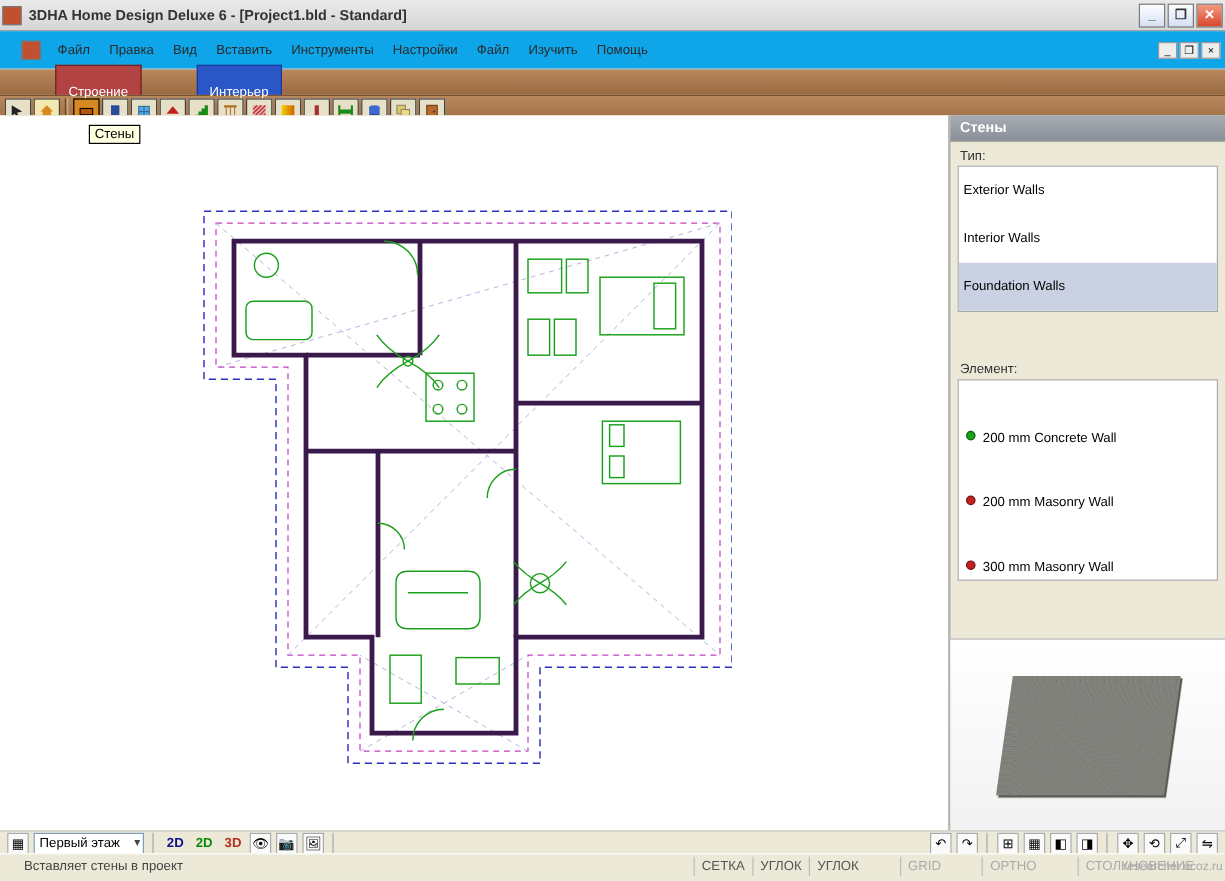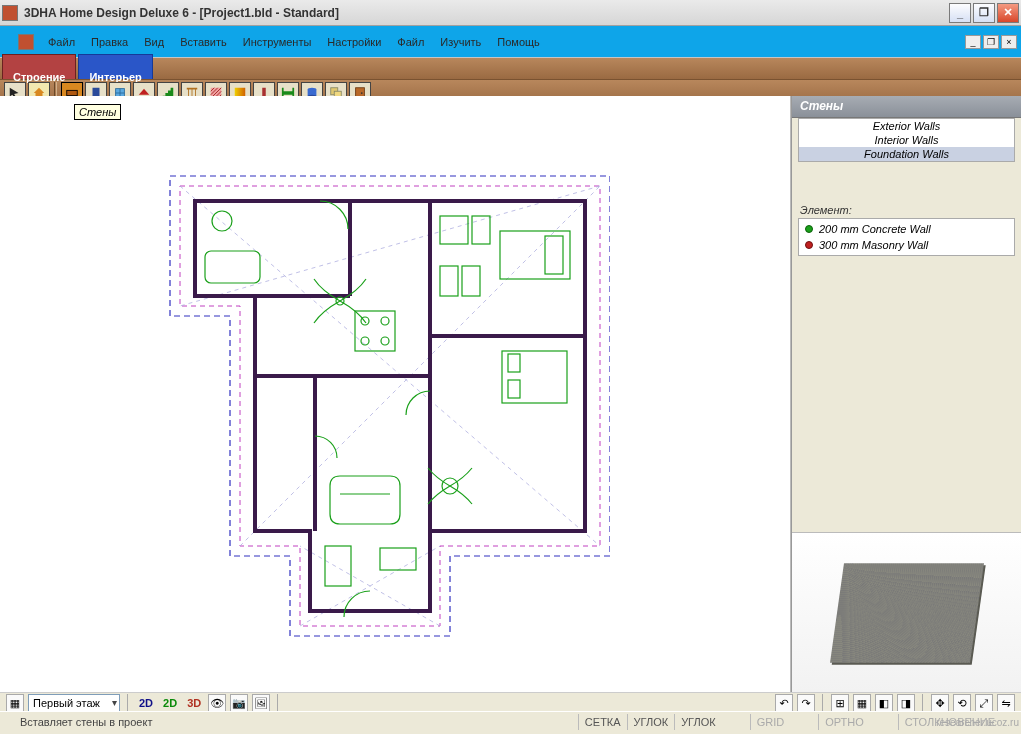--- a/index.html
+++ b/index.html
@@ -15,46 +15,46 @@
 
   
   .menubar { height: 32px; background: #0ea5e9; border-bottom: 1px solid #c5c5c5; display: flex; align-items: center; padding-left: 18px; }
   .menubar .m-icon { width: 16px; height: 16px; background: #c05030; margin-right: 6px; border: 1px solid #777; }
   .menu-item { font-size: 11px; padding: 3px 8px; color: #2a2a2a; cursor: default; }
   .mdi-btns { margin-left: auto; display:flex; padding-right:4px; }
   .mdi-btns .mdi { width: 16px; height: 14px; border: 1px solid #999; margin-left: 2px; font-size: 9px; display:flex;align-items:center;justify-content:center;background:#eee; }
 
   
   .tabrow { height: 22px; background: linear-gradient(#b8875c,#9a6a42); border-bottom: 1px solid #7a5230; display: flex; align-items: flex-end; padding-left: 2px; }
-  .tab { height: 20px; padding: 12px 10px; font-size: 11px; font-weight: bold; line-height: 20px; border: 1px solid #555; border-bottom: none; margin-right: 2px; }
+  .tab { height: 20px; padding: 12px 10px; font-size: 11px; font-weight: normal; line-height: 20px; border: 1px solid #555; border-bottom: none; margin-right: 2px; margin-left: 44px; }
   .tab.active { background: #b34242; color: #fff; border-color: #6b2020; }
   .tab.inactive { background: #2a56c8; color: #fff; border-color: #153a99; }
 
   
   .toolbar { height: 26px; background: linear-gradient(#b8875c,#9a6a42); border-bottom: 1px solid #7a5230; display: flex; align-items: center; padding: 0 4px; gap: 2px; }
   .tbtn { width: 22px; height: 22px; border: 1px solid #444; background: #e7e0c8; display:flex;align-items:center;justify-content:center; font-size:12px; }
   .tbtn svg { width: 14px; height: 14px; }
   .tsep { width: 3px; height: 22px; border-left: 1px solid #6b4a2a; border-right: 1px solid #d2b18a; margin:0 2px; }
 
   
-  .main { position: absolute; top: 96px; left: 0; right: 0; bottom: 42px; display: flex; background:#a16207;font-style:italic; }
+  .main { position: absolute; top: 96px; left: 0; right: 0; bottom: 42px; display: flex; background:#a16207; }
   .canvas-area { flex: 1; position: relative; background: #fff; border-right: 1px solid #bbb; overflow:hidden; }
   .tooltip-label { position: absolute; top: 8px; left: 74px; background: #ffffe1; border: 1px solid #000; font-size: 11px; padding: 1px 4px; }
   .floorplan { position: absolute; top: 40px; left: 150px; width: 460px; height: 520px; }
 
   
   .sidepanel { width: 230px; background: #ece9d8; border-left: 1px solid #999; display: flex; flex-direction: column; }
   .sp-header { height: 22px; background: linear-gradient(#a7acb3,#8a9099); color: #fff; font-size: 12px; font-weight: bold; padding: 3px 8px; border-bottom: 1px solid #777; }
   .sp-section-label { font-size: 11px; padding: 6px 8px 2px; color: #333; }
   .sp-list { background: #fff; border: 1px solid #aaa; margin: 0 6px; font-size: 11px; }
-  .sp-list .row { padding: 1px 4px; text-align: center; }
+  .sp-list .row { padding: 14px 4px; }
   .sp-list .row.selected { background: #c9d1e2; }
   .sp-gap { height: 36px; }
   .sp-elements { background: #fff; border: 1px solid #aaa; margin: 0 6px; font-size: 11px; flex: 0 0 auto; padding: 2px 0; }
-  .sp-elements .erow { display: flex; align-items: center; padding: 2px 6px; gap: 6px; }
+  .sp-elements .erow { display: flex; padding: 2px 6px; gap: 6px; margin-top: 38px; }
   .bullet { width: 8px; height: 8px; border-radius: 50%; }
   .bullet.green { background: #1aa01a; border: 1px solid #0a600a; }
   .bullet.red { background: #c02020; border: 1px solid #701010; }
   .sp-flex { flex: 1; }
   .preview { height: 160px; background: linear-gradient(#fff,#f2f2f2); border-top: 1px solid #bbb; display:flex; align-items:center; justify-content:center; }
   .preview-slab { width: 140px; height: 100px; background: #8a8a7f; transform: skewX(-8deg) rotateX(6deg); box-shadow: 2px 2px 0 #5a5a52; background-image: repeating-radial-gradient(circle at 3px 3px,#777 0,#8a8a7f 2px); }
 
   
   .bottombar { position: absolute; left:0; right:0; bottom: 20px; height: 22px; background: #ece9d8; border-top: 1px solid #ccc; border-bottom: 1px solid #ccc; display:flex; align-items:center; padding: 0 6px; gap: 4px; }
   .combo { height: 18px; border: 1px solid #7f9db9; background: #fff; font-size: 11px; padding: 0 16px 0 4px; position:relative; min-width: 92px; line-height:16px; }
@@ -275,31 +275,36 @@
         <path d="M170 65 A28 28 0 0 1 198 93"></path>
         <path d="M280 255 A24 24 0 0 0 256 279"></path>
         <path d="M165 300 A22 22 0 0 1 187 322"></path>
         <path d="M220 475 A26 26 0 0 0 194 501" transform="translate(0,-20)"></path>
       </g>
     </svg>
   </div>
 
   <div class="sidepanel">
     <div class="sp-header">Стены</div>
+    <div class="sp-section-label">Тип:</div>
     <div class="sp-list">
       <div class="row">Exterior Walls</div>
       <div class="row">Interior Walls</div>
       <div class="row selected">Foundation Walls</div>
     </div>
     <div class="sp-gap"></div>
     <div class="sp-section-label">Элемент:</div>
     <div class="sp-elements">
       <div class="erow">
           <span class="bullet green"></span>
           <span>200 mm Concrete Wall</span>
+        </div>
+      <div class="erow">
+          <span class="bullet red"></span>
+          <span>200 mm Masonry Wall</span>
         </div>
       <div class="erow">
           <span class="bullet red"></span>
           <span>300 mm Masonry Wall</span>
         </div>
     </div>
     <div class="sp-flex"></div>
     <div class="preview">
       <div class="preview-slab"></div>
     </div>

